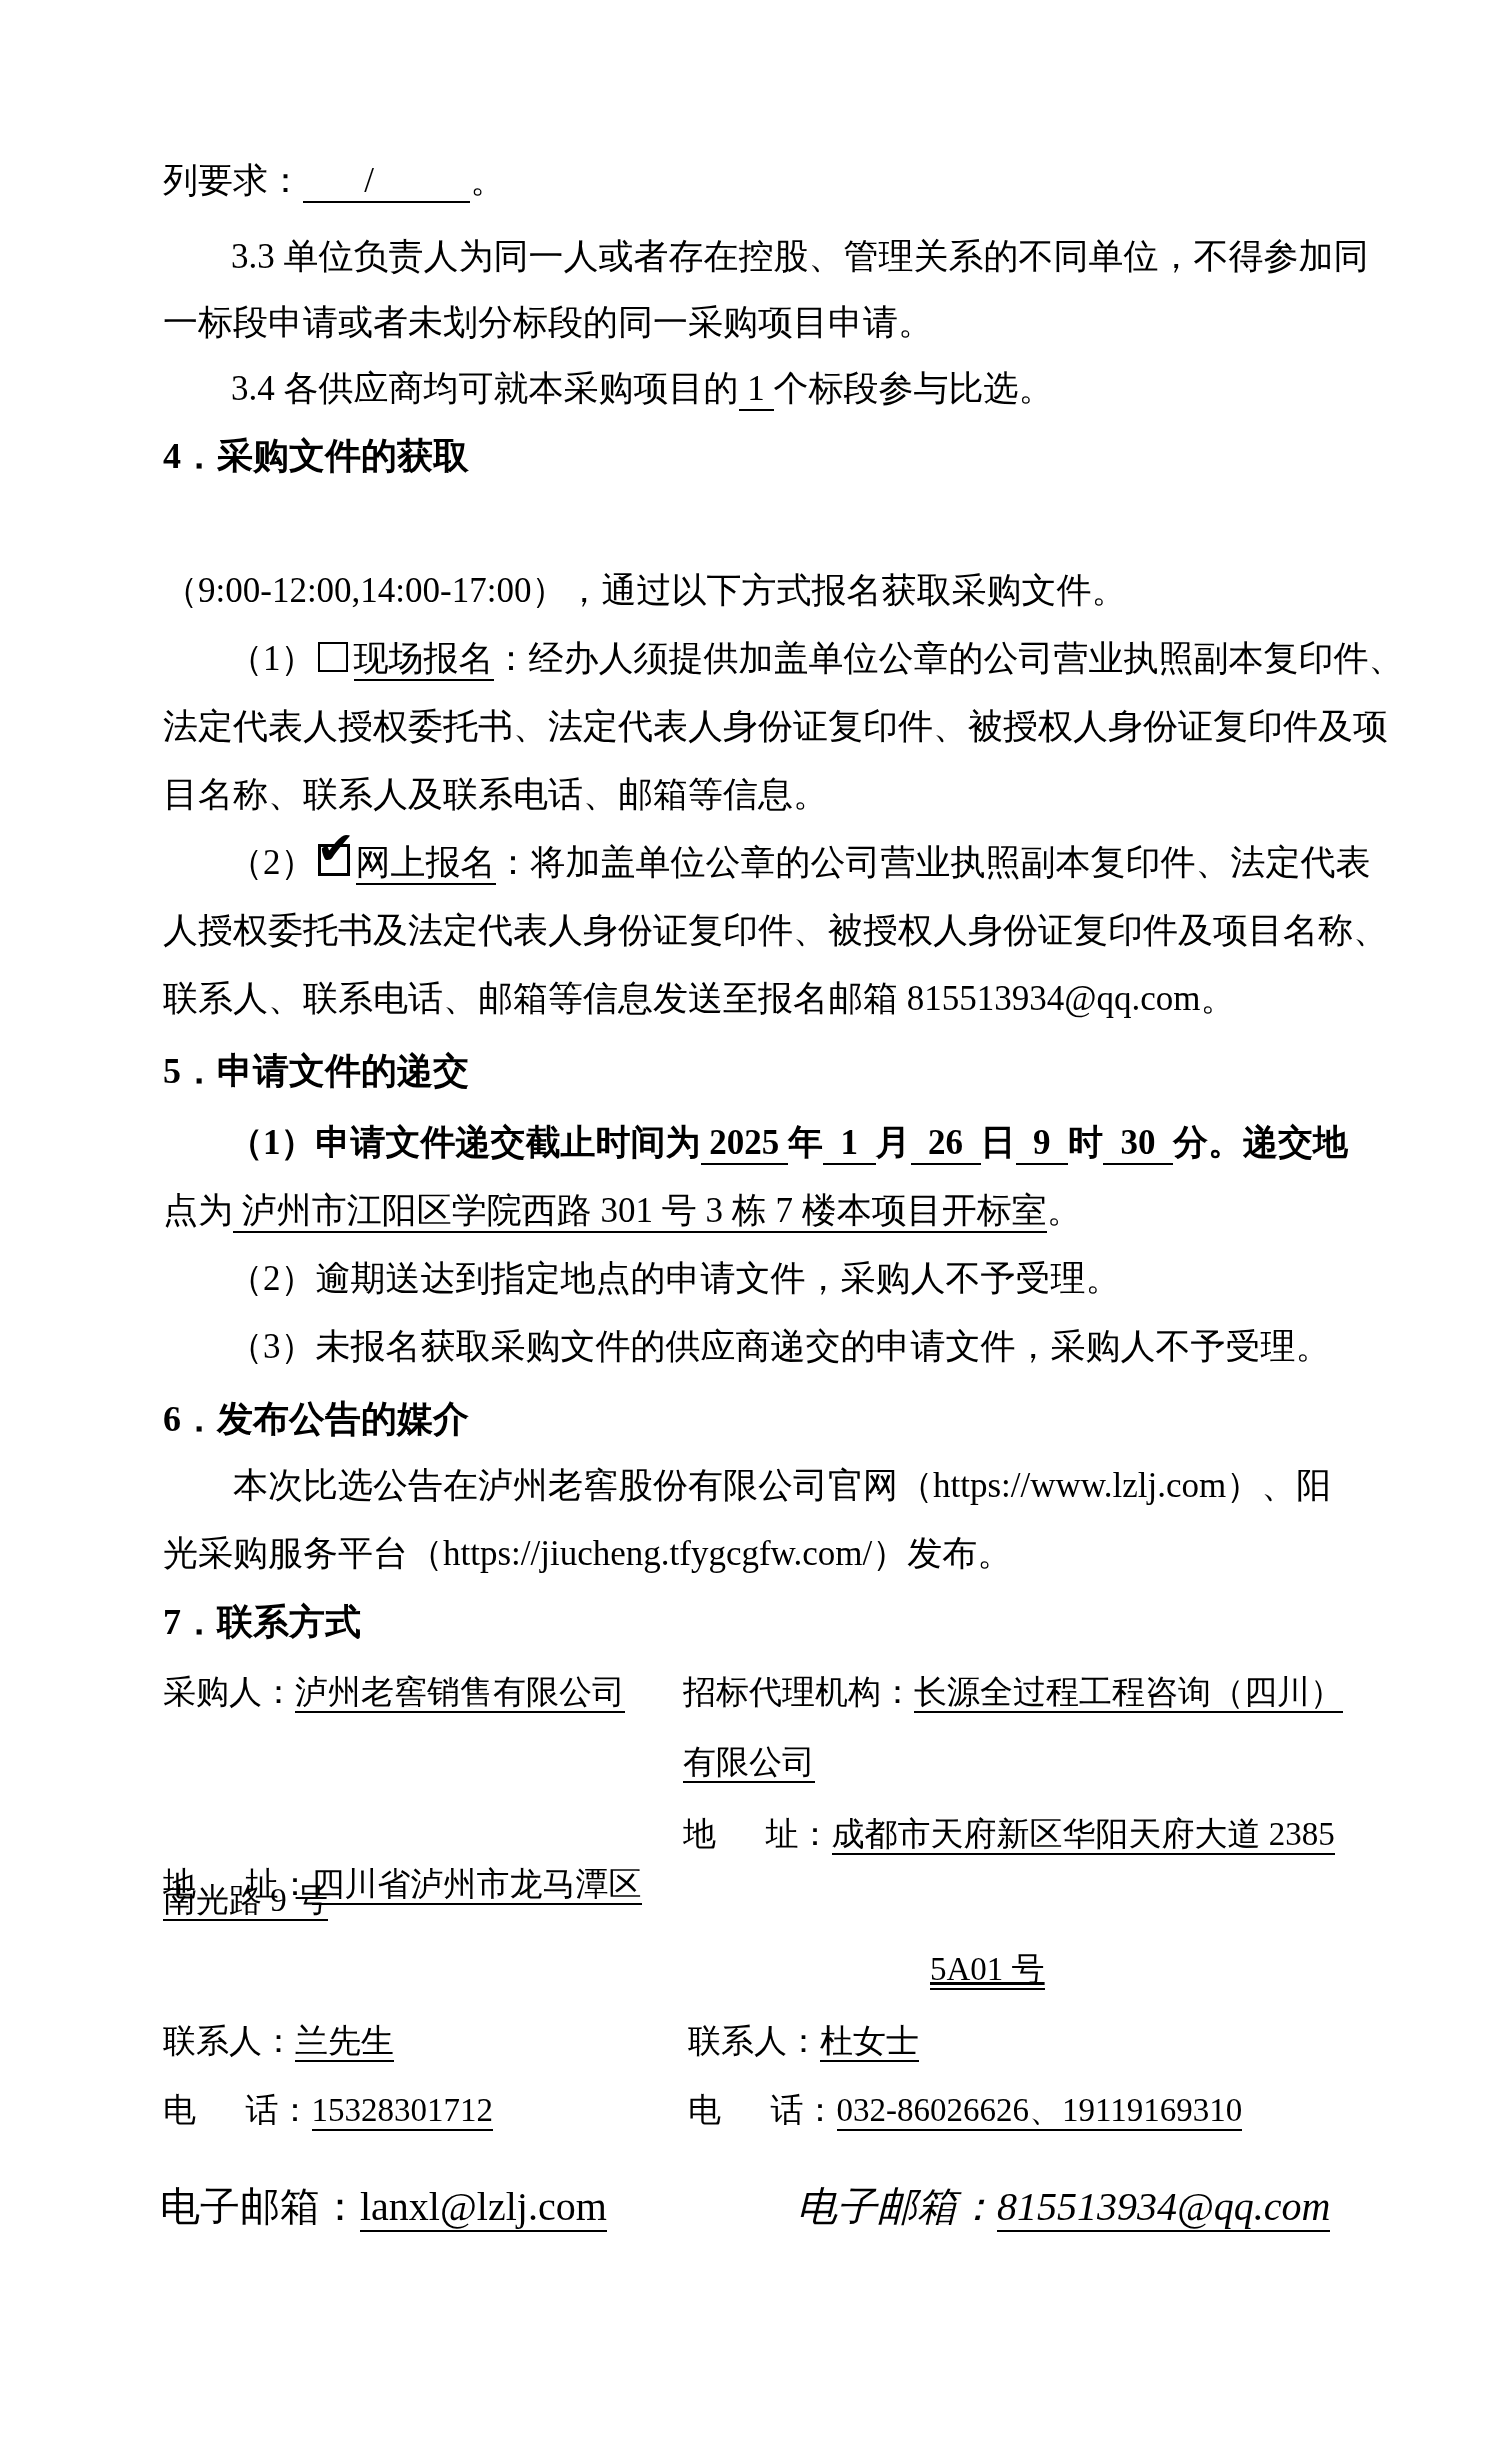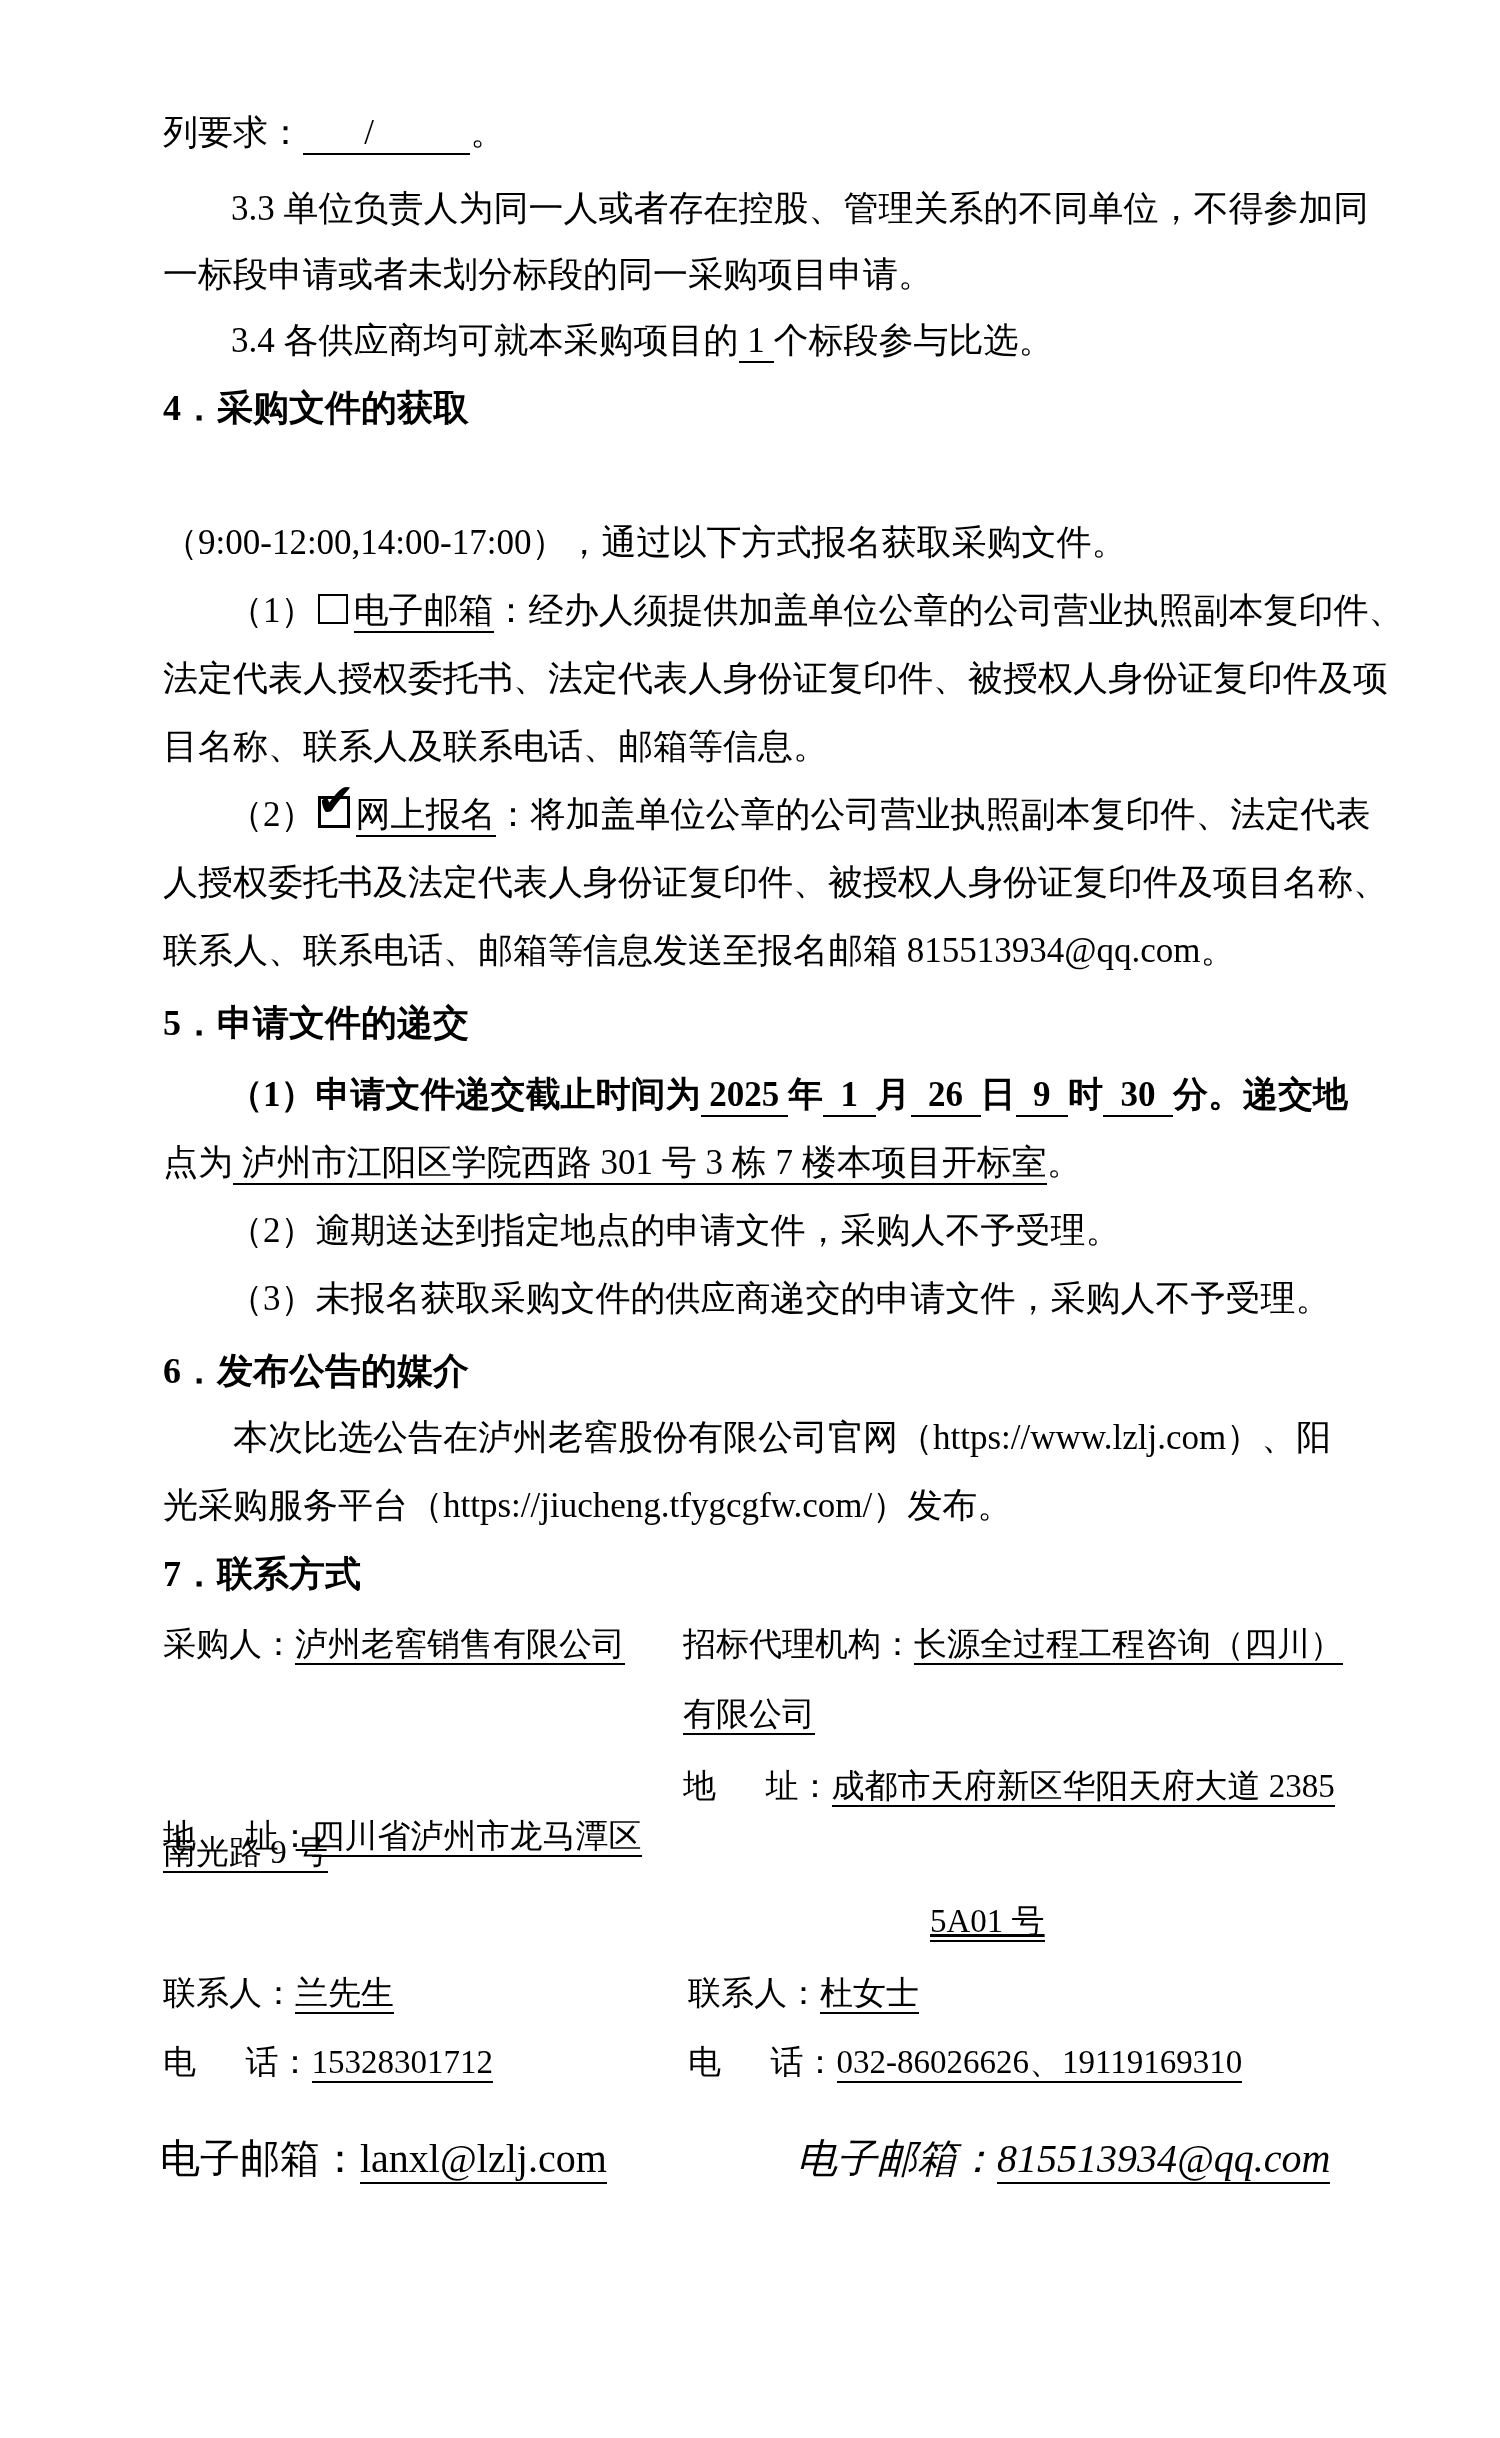--- a/index.html
+++ b/index.html
@@ -10,20 +10,21 @@
     background:#ffffff;
     color:#000000;
     font-family:"Liberation Serif","DejaVu Serif",serif;
     overflow:hidden;
   }
   .line{
     position:absolute;
     white-space:pre;
     font-size:35px;
     line-height:1.3;
+    margin-top:48px;
   }
   .line.heading{
     font-weight:bold;
     font-size:36px;
   }
   .u{
     border-bottom:2px solid #000;
     padding-bottom:1px;
   }
   .cb{
@@ -48,21 +49,21 @@
 </head>
 <body>
 
 <div class="page" style="background: rgb(255, 255, 255); color: rgb(0, 0, 0);">
     <div class="line" style="top: 110px; left: 163px;"><span>列要求：</span><span class="u">       </span><span class="u">/</span><span class="u">           </span><span>。</span></div>
     <div class="line" style="top: 186px; left: 231px;"><span>3.3 单位负责人为同一人或者存在控股、管理关系的不同单位，不得参加同</span></div>
     <div class="line" style="top: 252px; left: 163px;"><span>一标段申请或者未划分标段的同一采购项目申请。</span></div>
     <div class="line" style="top: 318px; left: 231px;"><span>3.4 各供应商均可就本采购项目的</span><span class="u"> 1 </span><span>个标段参与比选。</span></div>
     <div class="line heading" style="top: 385px; left: 163px;"><span>4．采购文件的获取</span></div>
     <div class="line" style="top: 520px; left: 163px;"><span>（9:00-12:00,14:00-17:00），通过以下方式报名获取采购文件。</span></div>
-    <div class="line" style="top: 588px; left: 228px;"><span>（1）</span><span class="cb"></span><span class="u">电子邮箱</span><span>：经办人须提供加盖单位公章的公司营业执照副本复印件、</span></div>
+    <div class="line" style="top: 588px; left: 228px;"><span>（1）</span><span class="cb"></span><span class="u">现场报名</span><span>：经办人须提供加盖单位公章的公司营业执照副本复印件、</span></div>
     <div class="line" style="top: 656px; left: 163px;"><span>法定代表人授权委托书、法定代表人身份证复印件、被授权人身份证复印件及项</span></div>
     <div class="line" style="top: 724px; left: 163px;"><span>目名称、联系人及联系电话、邮箱等信息。</span></div>
     <div class="line" style="top: 792px; left: 228px;"><span>（2）</span><span class="cb checked"><span class="mark">✔</span></span><span class="u">网上报名</span><span>：将加盖单位公章的公司营业执照副本复印件、法定代表</span></div>
     <div class="line" style="top: 860px; left: 163px;"><span>人授权委托书及法定代表人身份证复印件、被授权人身份证复印件及项目名称、</span></div>
     <div class="line" style="top: 928px; left: 163px;"><span>联系人、联系电话、邮箱等信息发送至报名邮箱 815513934@qq.com。</span></div>
     <div class="line heading" style="top: 1000px; left: 163px;"><span>5．申请文件的递交</span></div>
     <div class="line" style="top: 1072px; left: 228px; font-weight: bold;"><span>（1）申请文件递交截止时间为</span><span class="u"> 2025 </span><span>年</span><span class="u">  1  </span><span>月</span><span class="u">  26  </span><span>日</span><span class="u">  9  </span><span>时</span><span class="u">  30  </span><span>分。递交地</span></div>
     <div class="line" style="top: 1140px; left: 163px;"><span>点为</span><span class="u"> 泸州市江阳区学院西路 301 号 3 栋 7 楼本项目开标室</span><span>。</span></div>
     <div class="line" style="top: 1208px; left: 228px;"><span>（2）逾期送达到指定地点的申请文件，采购人不予受理。</span></div>
     <div class="line" style="top: 1276px; left: 228px;"><span>（3）未报名获取采购文件的供应商递交的申请文件，采购人不予受理。</span></div>

